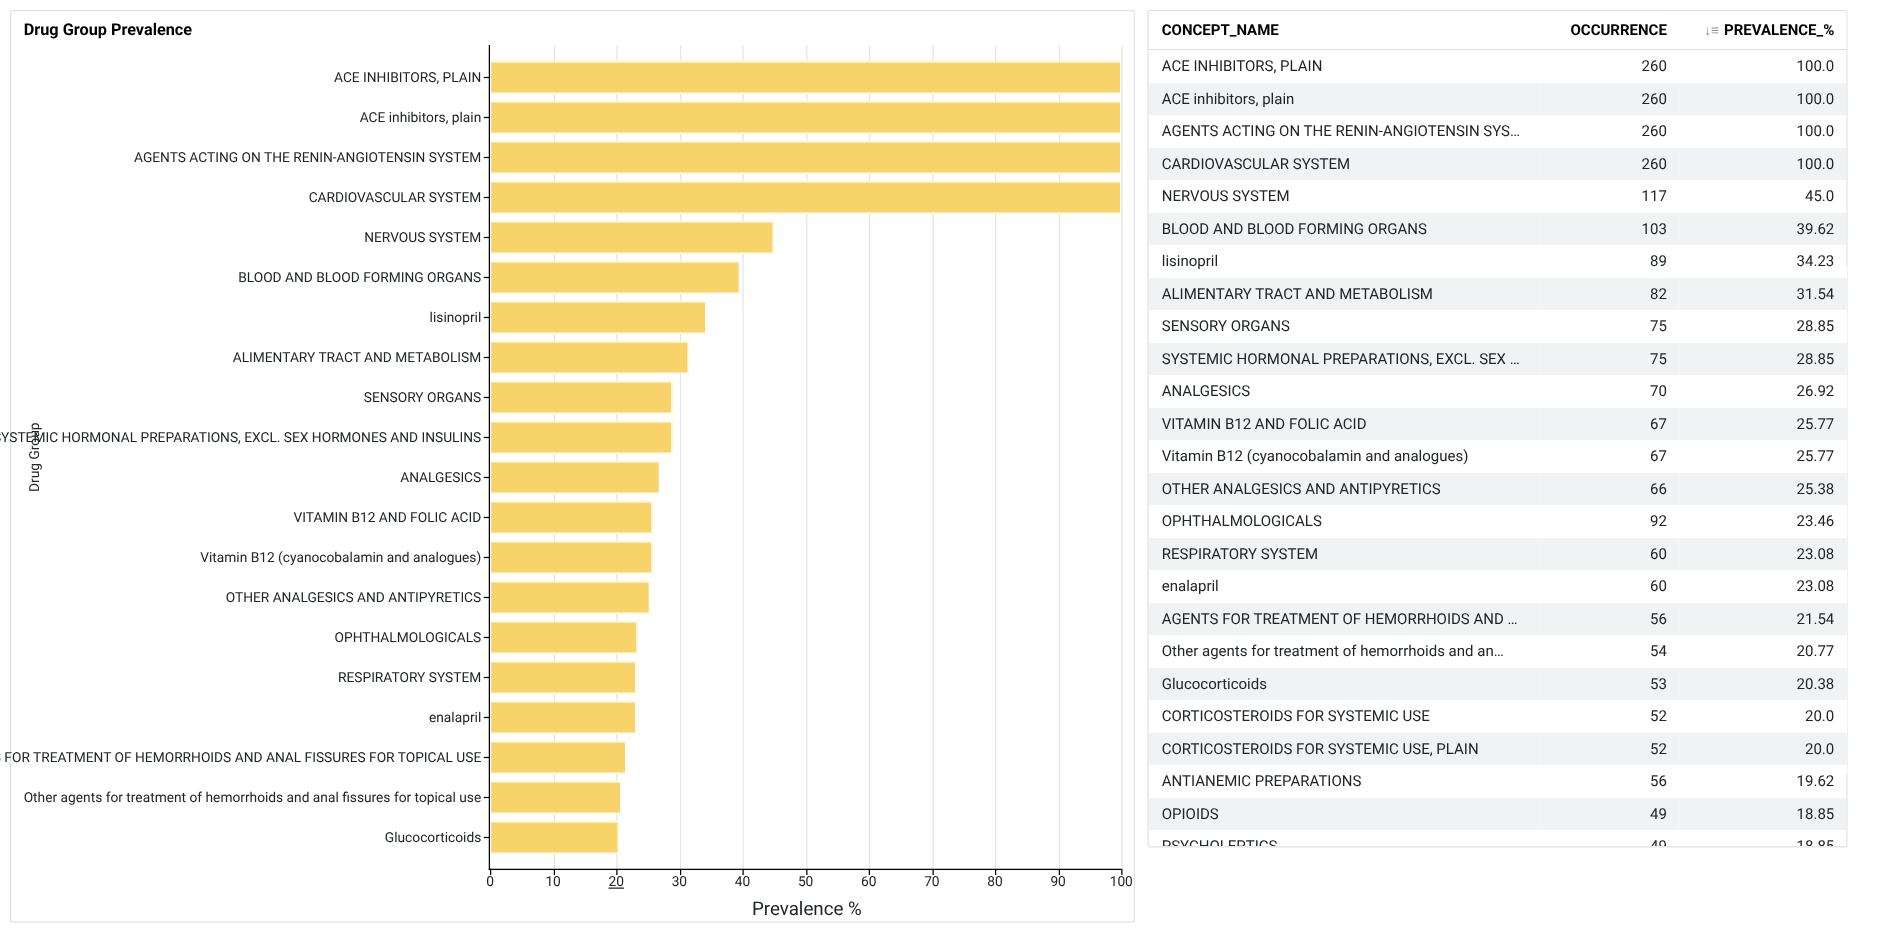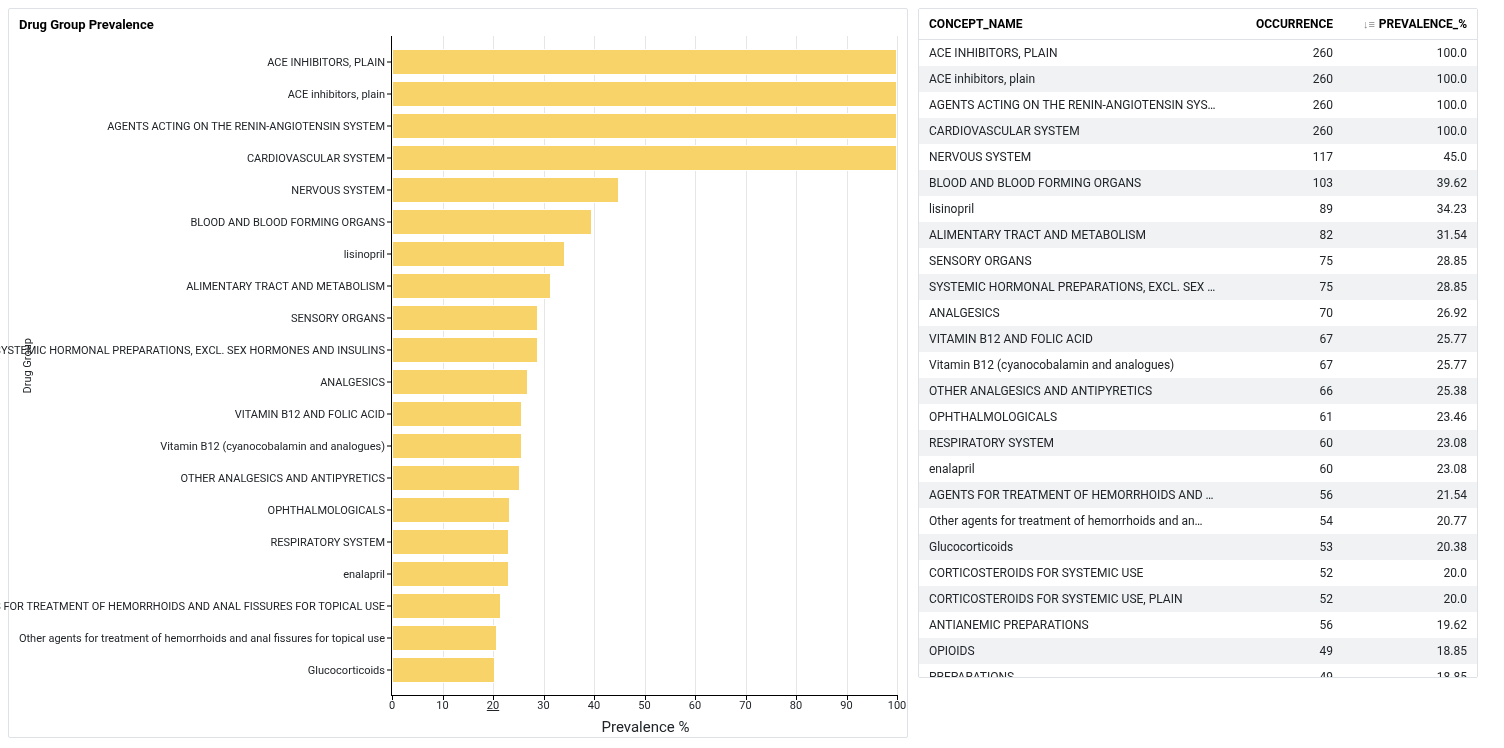--- a/index.html
+++ b/index.html
@@ -351,21 +351,21 @@
           <td class="num">67</td>
           <td class="num">25.77</td>
         </tr>
         <tr>
           <td>OTHER ANALGESICS AND ANTIPYRETICS</td>
           <td class="num">66</td>
           <td class="num">25.38</td>
         </tr>
         <tr>
           <td>OPHTHALMOLOGICALS</td>
-          <td class="num">61</td>
+          <td class="num">92</td>
           <td class="num">23.46</td>
         </tr>
         <tr>
           <td>RESPIRATORY SYSTEM</td>
           <td class="num">60</td>
           <td class="num">23.08</td>
         </tr>
         <tr>
           <td>enalapril</td>
           <td class="num">60</td>
@@ -400,21 +400,21 @@
           <td>ANTIANEMIC PREPARATIONS</td>
           <td class="num">56</td>
           <td class="num">19.62</td>
         </tr>
         <tr>
           <td>OPIOIDS</td>
           <td class="num">49</td>
           <td class="num">18.85</td>
         </tr>
         <tr>
-          <td>PREPARATIONS</td>
+          <td>PSYCHOLEPTICS</td>
           <td class="num">49</td>
           <td class="num">18.85</td>
         </tr>
         <tr>
           <td>Salicylic acid and derivatives</td>
           <td class="num">48</td>
           <td class="num">18.46</td>
         </tr>
       </tbody>
   </table>

